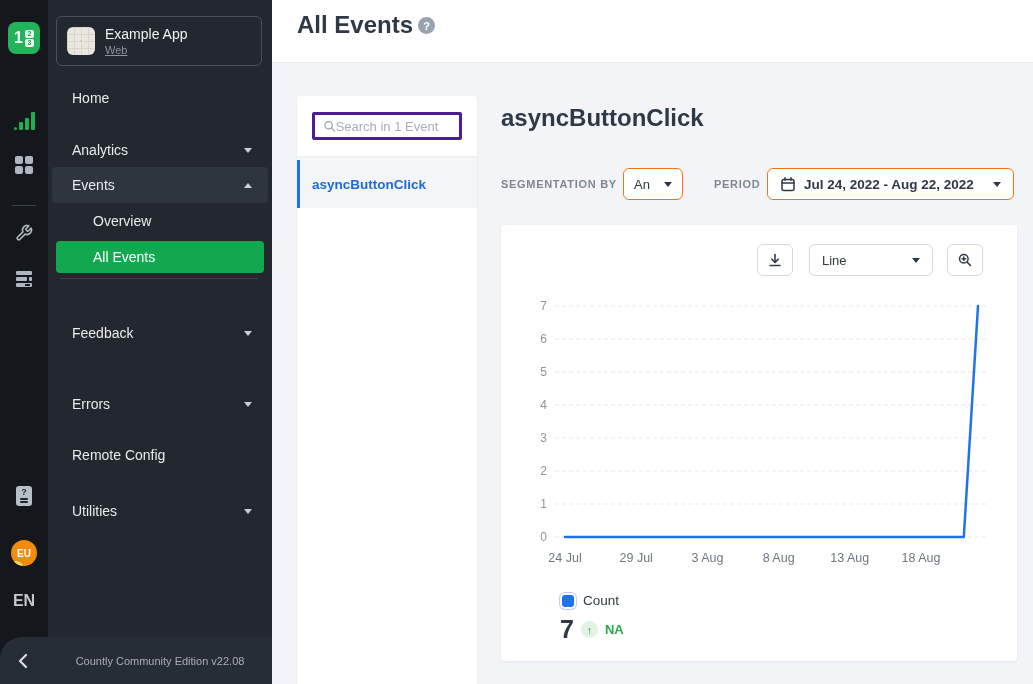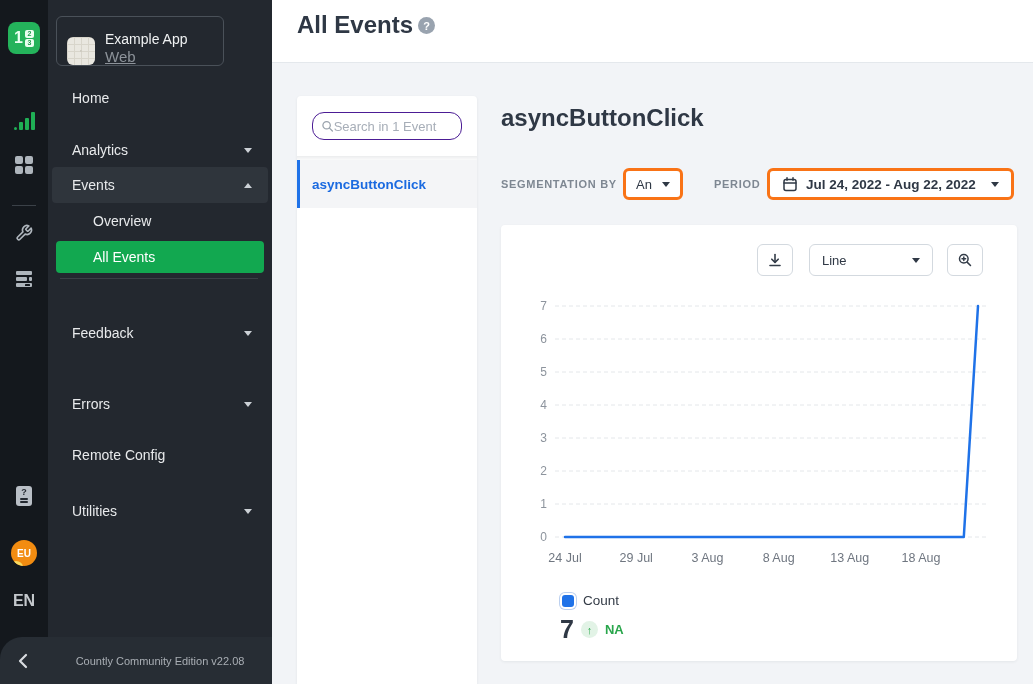--- a/index.html
+++ b/index.html
@@ -31,29 +31,29 @@
   .helpdoc .l { width:8px; height:2px; background:#23282f; border-radius:1px; }
   .avatar { position:absolute; left:11px; top:540px; width:26px; height:26px; border-radius:50%;
             background:#F28C11; color:#fff; font-size:10px; font-weight:700;
             display:flex; align-items:center; justify-content:center; overflow:hidden; cursor:pointer; }
   .avatar::after { content:""; position:absolute; left:-2px; bottom:-7px; width:14px; height:12px;
                    background:#F7D961; border-radius:50%; }
   .lang { position:absolute; left:0; top:592px; width:48px; text-align:center;
           color:#c4c8cc; font-size:16px; font-weight:600; cursor:pointer; }
   
   .menu { position:absolute; left:48px; top:0; width:224px; height:684px; background:#23282f; z-index:4; }
-  .app-card { position:absolute; left:8px; top:16px; width:168px; height:50px; border:1px solid #4a5159;
-              border-radius:6px; display:flex; align-items:flex-end; padding:0 10px; gap:10px; cursor:pointer; }
+  .app-card { position:absolute; left:8px; top:16px; width:206px; height:50px; border:1px solid #4a5159;
+              border-radius:6px; display:flex; align-items:center; padding:0 10px; gap:10px; cursor:pointer; }
   .app-icon { width:28px; height:28px; border-radius:6px; background:#e9e7e0;
               background-image:radial-gradient(circle at 50% 50%, #cfccc2 0 1px, transparent 1px),
                                linear-gradient(#d8d5cb 1px, transparent 1px),
                                linear-gradient(90deg,#d8d5cb 1px, transparent 1px);
               background-size:100% 100%, 7px 7px, 7px 7px; }
   .app-name { color:#eff1f2; font-size:14px; line-height:1.25; }
-  .app-platform { color:#8d939a; font-size:15px;text-decoration:underline; }
+  .app-platform { color:#8d939a; font-size:11px;text-decoration:underline; }
   .mrow { position:absolute; left:0; width:224px; height:36px; display:flex; align-items:center;
           padding:0 20px 0 24px; color:#e8eaec; font-size:14px; cursor:pointer; }
   .mrow .caret { margin-left:auto; }
   .caret-down { width:0; height:0; border-left:4px solid transparent; border-right:4px solid transparent;
                 border-top:5px solid #ccd1d6; }
   .caret-up { width:0; height:0; border-left:4px solid transparent; border-right:4px solid transparent;
               border-bottom:5px solid #ccd1d6; }
   .mrow.expanded { left:4px; width:216px; background:#2f353c; border-radius:4px; padding:0 16px 0 20px; }
   .mrow.sub { padding-left:45px; }
   .mrow.green { left:8px; width:208px; height:32px; background:#12A850; border-radius:4px;
@@ -66,35 +66,35 @@
   
   .header { position:absolute; left:272px; top:0; width:761px; height:63px; background:#fff;
             border-bottom:1px solid #e4e8ec; z-index:3; }
   .page-title { position:absolute; left:25px; top:11px; font-size:24px; font-weight:600; color:#2f3845; }
   .help-badge { position:absolute; left:146px; top:17px; width:17px; height:17px; border-radius:50%;
                 background:#99a3af; color:#fff; font-size:11px; font-weight:700;
                 display:flex; align-items:center; justify-content:center; cursor:pointer; }
   
   .events-panel { position:absolute; left:297px; top:96px; width:180px; height:588px; background:#fff;
                   border-radius:4px 4px 0 0; box-shadow:0 1px 3px rgba(40,50,60,.08); z-index:2; }
-  .search-box { margin:16px 15px 0 15px; height:28px; border:1px solid #4c1d95; border-radius:12px;
+  .search-box { margin:16px 15px 0 15px; height:28px; border:3px solid #4c1d95; border-radius:2px;
                 display:flex; align-items:center; padding:0 8px; background:#fff; }
   .search-box input { border:none; outline:none; width:100%; font-size:13px; color:#333c48;
                       font-family:inherit; background:transparent; }
   .search-box input::placeholder { color:#a7aeb8; }
   .panel-list { margin-top:16px; box-shadow:inset 0 7px 7px -7px rgba(30,40,50,.18); padding-top:4px; }
   .event-item { height:48px; display:flex; align-items:center; padding-left:12px; background:#f4f5f7;
                 border-left:3px solid #1F72E8; color:#1a6ae0; font-size:13.5px; font-weight:700; cursor:pointer; }
   
   .event-title { position:absolute; left:501px; top:104px; font-size:24px; font-weight:600; color:#2f3845; }
   .controls { position:absolute; left:501px; top:168px; height:32px; width:516px; }
   .ctrl-label { position:absolute; top:0; height:32px; display:flex; align-items:center;
                 font-size:11px; letter-spacing:.7px; color:#7e8792; font-weight:700; }
   .seg-label { left:0; } .period-label { left:213px; }
-  .select-btn { position:absolute; top:0; height:32px; background:#fff; border:3px solid #f97316;
+  .select-btn { position:absolute; top:0; height:32px; background:#fff; border:1px solid #f97316;
                 border-radius:6px; display:flex; align-items:center; font-size:13px; color:#2f3845; cursor:pointer; }
   .seg-select { left:122px; width:60px; padding:0 10px; }
   .period-select { left:266px; width:247px; padding:0 12px; gap:8px; font-weight:700; font-size:13.5px; }
   .dark-caret { width:0; height:0; border-left:4px solid transparent; border-right:4px solid transparent;
                 border-top:5px solid #2f3845; margin-left:auto; }
   
   .chart-card { position:absolute; left:501px; top:225px; width:516px; height:436px; background:#fff;
                 border-radius:4px; box-shadow:0 1px 3px rgba(40,50,60,.07); z-index:1; }
   .chart-toolbar { position:absolute; top:19px; right:34px; display:flex; align-items:center; }
   .icon-btn { width:36px; height:32px; border:1px solid #d3d9df; border-radius:6px; background:#fff;

